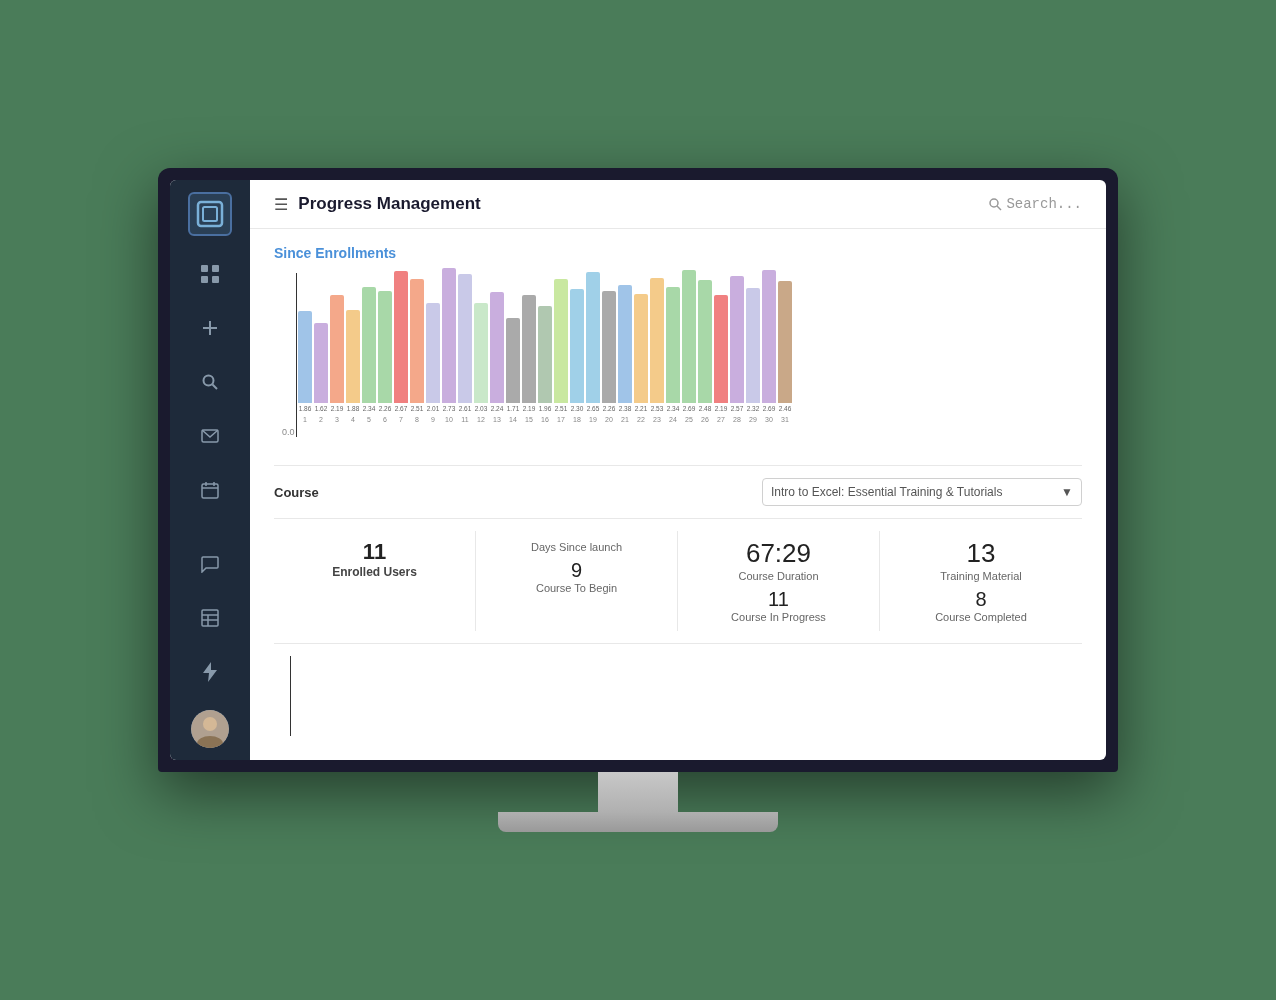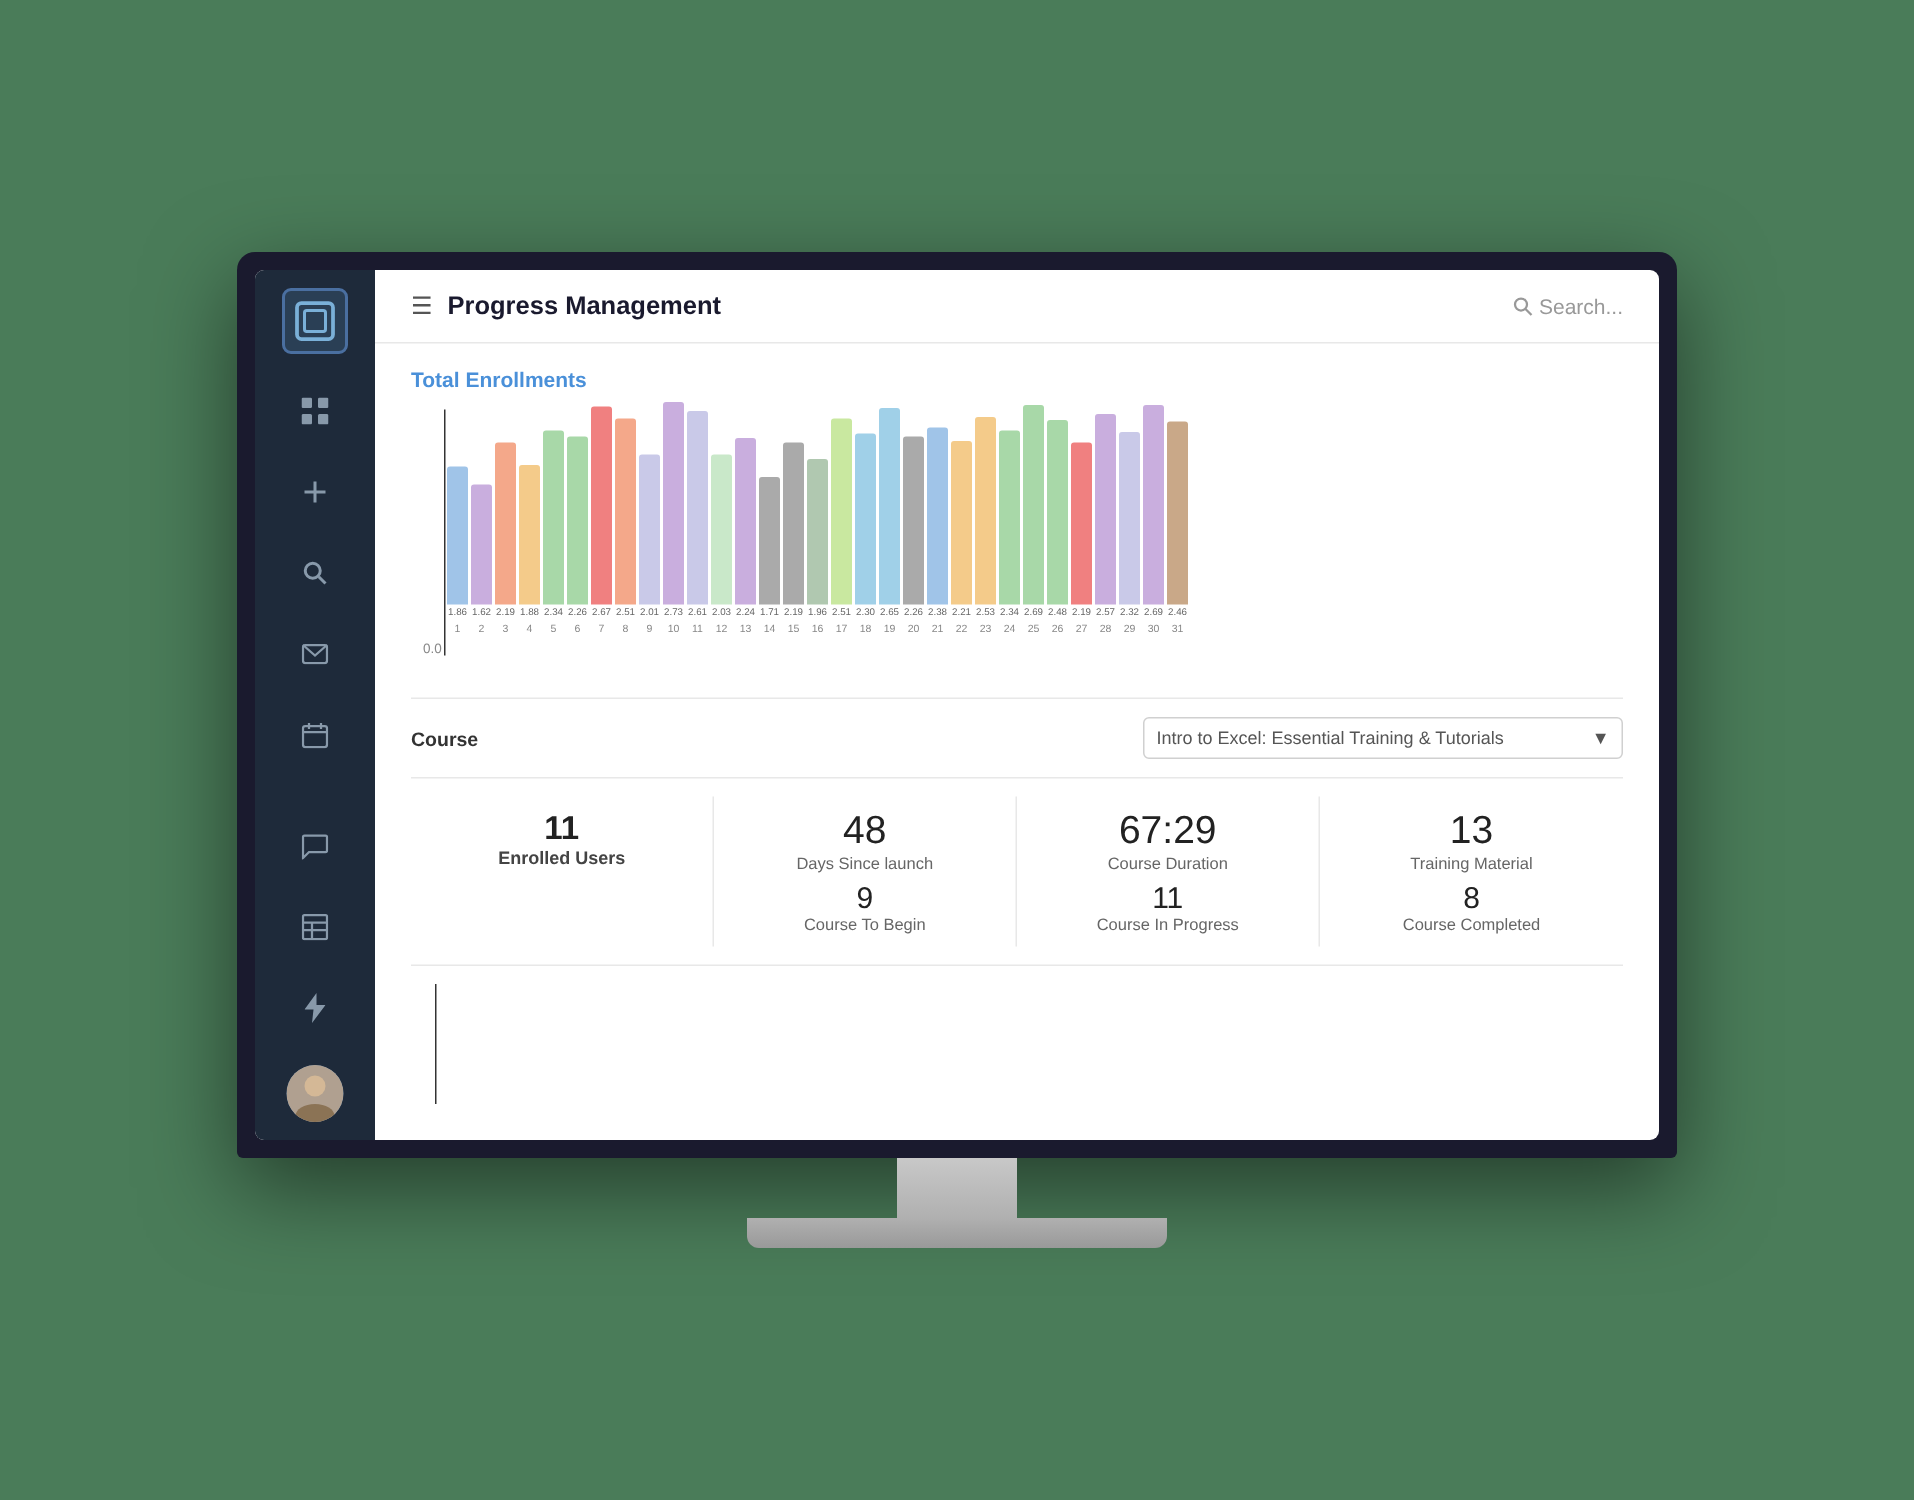--- a/index.html
+++ b/index.html
@@ -150,20 +150,21 @@
       font-size: 16px;
       cursor: pointer;
     }
 
     .search-bar {
       display: flex;
       align-items: center;
       gap: 4px;
       color: #999;
       font-size: 14px;
+      font-family: Liberation Mono, monospace;
     }
 
     .content-area {
       flex: 1;
       overflow-y: auto;
       padding: 16px 24px;
     }
 
     .section-title {
       font-size: 14px;
@@ -427,21 +428,21 @@
             <svg width="14" height="14" viewBox="0 0 14 14" fill="none" stroke="#999" stroke-width="1.5">
               <circle cx="6" cy="6" r="4"></circle>
               <line x1="9" y1="9" x2="13" y2="13"></line>
             </svg>
             <span>Search...</span>
           </div>
         </div>
 
         <div class="content-area">
 
-          <div class="section-title">Total Enrollments</div>
+          <div class="section-title">Since Enrollments</div>
 
           <div class="chart-container">
             <div class="y-axis-line"></div>
             <span class="zero-label">0.0</span>
             <div class="chart-bars" id="chart-bars">
                 <div class="chart-bar-group">
                   <div class="bar" style="height: 92px; background: rgb(160, 196, 232);"></div>
                   <div class="bar-label">1.86</div>
                   <div class="x-axis-label">1</div>
                 </div>
@@ -611,21 +612,20 @@
           <div class="divider"></div>
 
           <div class="stats-grid">
 
             <div class="stat-col">
               <div class="enrolled-big">11</div>
               <div class="enrolled-label">Enrolled Users</div>
             </div>
 
             <div class="stat-col">
-              <div class="stat-big">48</div>
               <div class="stat-label">Days Since launch</div>
               <div class="stat-sub-number">9</div>
               <div class="stat-sub-label">Course To Begin</div>
             </div>
 
             <div class="stat-col">
               <div class="stat-big">67:29</div>
               <div class="stat-label">Course Duration</div>
               <div class="stat-sub-number">11</div>
               <div class="stat-sub-label">Course In Progress</div>

